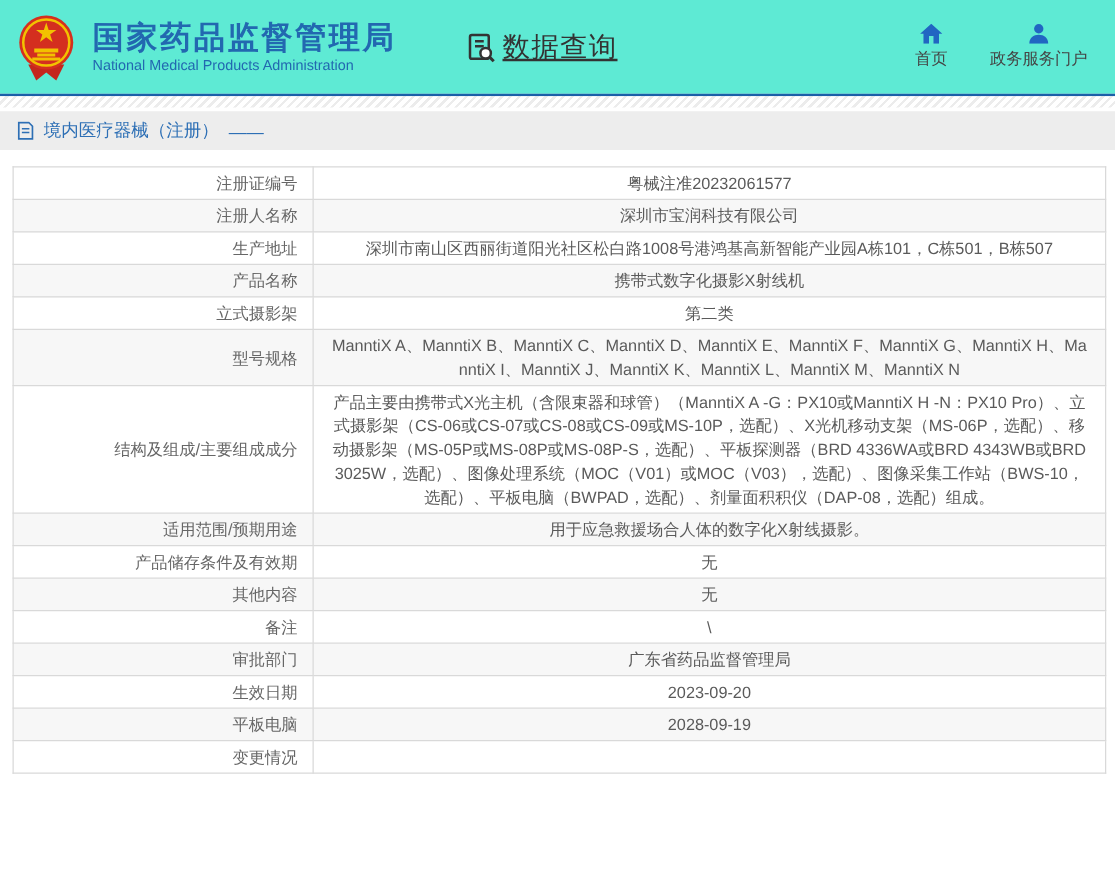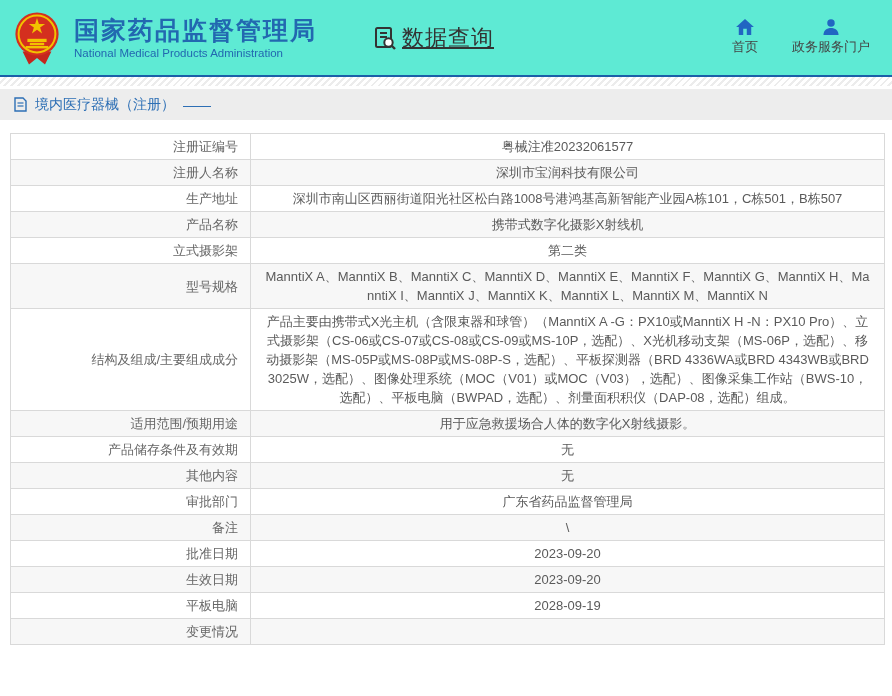--- a/index.html
+++ b/index.html
@@ -134,30 +134,26 @@
   </tr>
         <tr>
     <td class="lbl">产品储存条件及有效期</td>
     <td class="val">无</td>
   </tr>
         <tr>
     <td class="lbl">其他内容</td>
     <td class="val">无</td>
   </tr>
         <tr>
-    <td class="lbl">审批部门</td>
-    <td class="val">广东省药品监督管理局</td>
-  </tr>
-        <tr>
     <td class="lbl">备注</td>
     <td class="val">\</td>
   </tr>
         <tr>
-    <td class="lbl">批准日期</td>
-    <td class="val">2023-09-20</td>
+    <td class="lbl">审批部门</td>
+    <td class="val">广东省药品监督管理局</td>
   </tr>
         <tr>
     <td class="lbl">生效日期</td>
     <td class="val">2023-09-20</td>
   </tr>
         <tr>
     <td class="lbl">平板电脑</td>
     <td class="val">2028-09-19</td>
   </tr>
         <tr>

